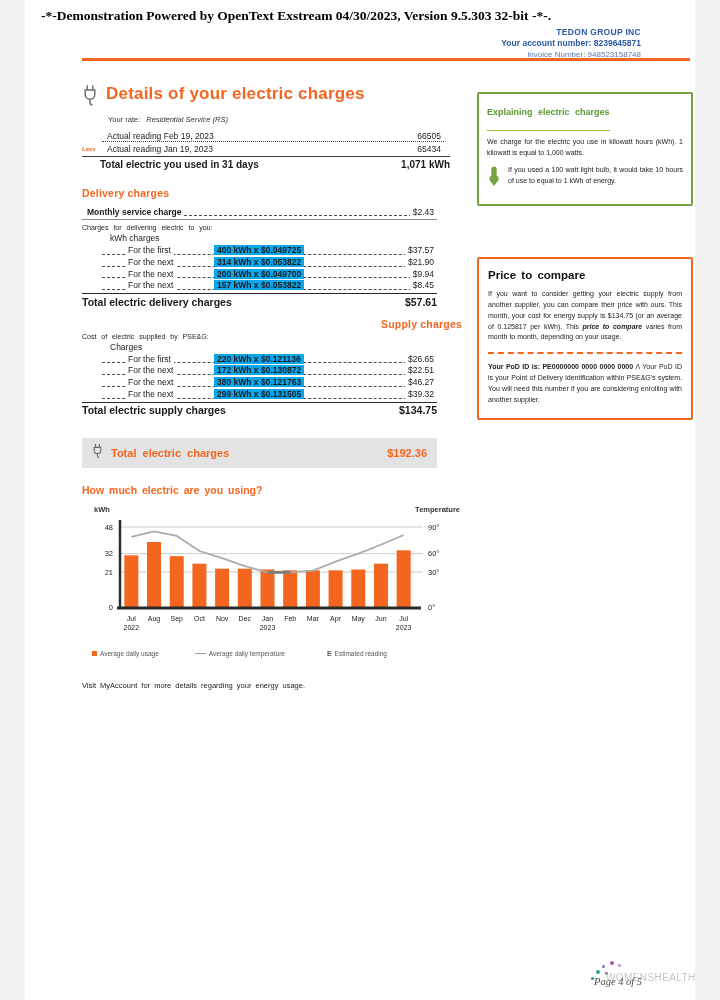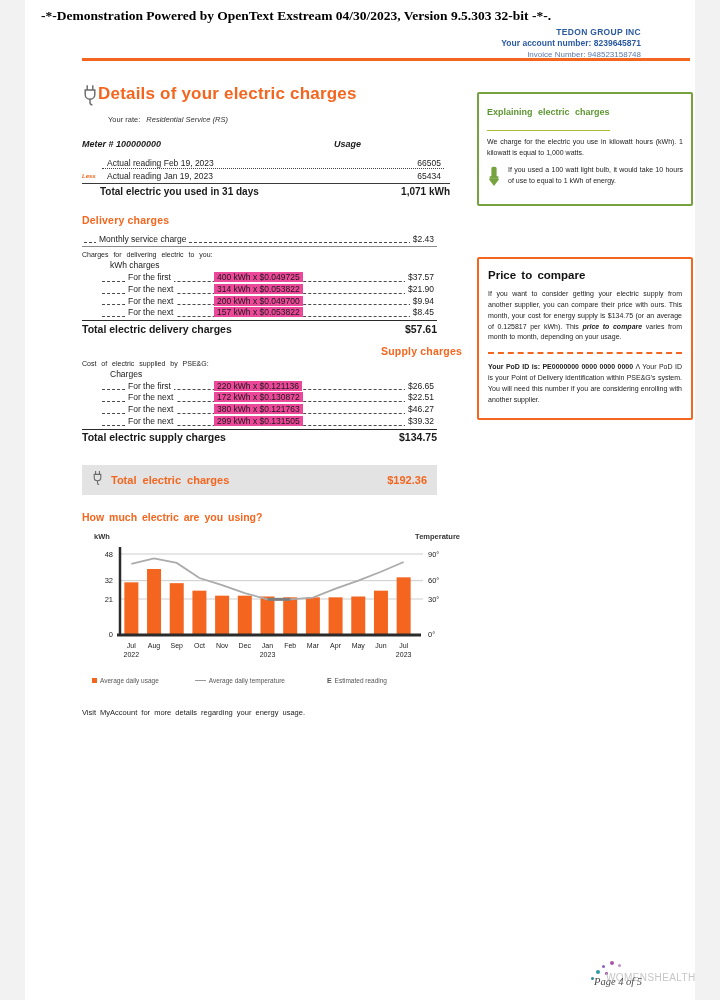--- a/index.html
+++ b/index.html
@@ -15,21 +15,21 @@
     font-family:"Liberation Serif", serif; font-weight:bold; font-size:13.5px; color:#000;
   }
   .addr-block { position:absolute; top:27px; right:54px; text-align:right; color:#2B5AA0; line-height:1.35; }
   .addr-company { font-size:8.5px; font-weight:bold; letter-spacing:.3px; }
   .addr-account { font-size:8.5px; font-weight:bold; }
   .addr-invoice { font-size:8px; color:#5B79AC; }
   .top-rule { position:absolute; top:58px; left:57px; width:608px; border-top:3px solid #F4661F; }
 
   
   .left-col { position:absolute; left:57px; top:84px; width:380px; }
-  .title-row { display:flex; align-items:flex-start; }
+  .title-row { display:flex; align-items:flex-start; gap:8px; }
   .title-row h1 { font-size:17px; font-weight:bold; color:#F4661F; letter-spacing:.2px; }
   .rate-line { margin:3px 0 0 26px; font-size:7.5px; color:#333; }
   .rate-line .rate-val { font-style:italic; margin-left:4px; }
 
   .meter-head { position:relative; margin-top:15px; font-size:9px; font-style:italic; font-weight:bold; height:12px; }
   .meter-head .usage { position:absolute; left:252px; }
 
   .readings { margin-top:7px; width:368px; position:relative; }
   .read-row { position:relative; height:13px; font-size:8.5px; color:#222; }
   .read-row .rd-label { position:absolute; left:22px; background:#fff; padding:0 3px; z-index:1; }
@@ -38,30 +38,30 @@
   .read-row.solid { border-bottom:1.6px solid #3a3a3a; }
   .less-tag { position:absolute; left:0; top:2px; font-size:6px; font-style:italic; font-weight:bold; color:#F4661F; }
   .read-total { position:relative; height:15px; font-weight:bold; font-size:10px; padding-top:2px; }
   .read-total .rt-label { margin-left:18px; }
   .read-total .rt-value { position:absolute; right:0; }
 
   .sec-head { margin-top:15px; font-size:10.5px; font-weight:bold; color:#F4661F; letter-spacing:.2px; }
 
   .charges { width:355px; }
   .monthly-row { position:relative; height:13px; font-size:8.5px; margin-top:8px; border-bottom:1px solid #8a8a8a; }
-  .monthly-row .m-label { position:absolute; left:14px; background:#fff; padding:0 3px; z-index:1; }
+  .monthly-row .m-label { position:absolute; left:2px; background:#fff; padding:0 3px; z-index:1;font-weight:bold; }
   .monthly-row .m-value { position:absolute; right:0; background:#fff; padding:0 3px; z-index:1;margin-left:32px; }
   .monthly-row::after { content:""; position:absolute; left:2px; right:0; bottom:3px; border-bottom:1.4px dashed #4a4a4a; }
   .charge-intro { margin-top:4px; font-size:7px; color:#222; word-spacing:3px; }
   .charge-sub { margin-top:2px; margin-left:28px; font-size:8.5px; }
   .rate-rows { margin-top:2px; }
   .rate-row { position:relative; height:11.8px; font-size:8.5px; }
   .rate-row::after { content:""; position:absolute; left:20px; right:0; bottom:2px; border-bottom:1.4px dashed #4a4a4a; }
   .rate-row .rr-label { position:absolute; left:43px; background:#fff; padding:0 3px; z-index:1; }
-  .rate-row .rr-calc { position:absolute; left:132px; background:#ec4899; padding:0 3px; z-index:1; }
+  .rate-row .rr-calc { position:absolute; left:132px; background:#0ea5e9; padding:0 3px; z-index:1;font-weight:bold; }
   .rate-row .rr-amount { position:absolute; right:0; background:#fff; padding:0 3px; z-index:1; }
   .charge-total { display:flex; justify-content:space-between; border-top:1.7px solid #2a2a2a; font-weight:bold; font-size:10.5px; padding-top:1.5px; margin-top:1px; }
 
   .total-bar { margin-top:22px; width:355px; height:30px; background:#E3E3E3; display:flex; align-items:center; padding:0 10px; }
   .total-bar .tb-label { color:#F4661F; font-weight:bold; font-size:11px; margin-left:8px; word-spacing:3px; }
   .total-bar .tb-value { color:#F4661F; font-weight:bold; font-size:11px; margin-left:auto; }
 
   .usage-head { margin-top:16px; font-size:10.5px; font-weight:bold; color:#F4661F; word-spacing:2px; }
 
   .chart-wrap { margin-top:6px; width:385px; }
@@ -120,24 +120,20 @@
           <path d="M10 19 v4 q0 3 3 3"></path>
         </svg>
       </span>
       <h1>Details of your electric charges</h1>
     </div>
     <div class="rate-line">
       <span>Your rate:</span>
       <span class="rate-val">Residential Service (RS)</span>
     </div>
 
-    <div class="meter-head">
-      <span>Meter # 100000000</span>
-      <span class="usage">Usage</span>
-    </div>
 
     <div class="readings">
       <div class="read-row dotted">
         <span class="rd-label">Actual reading Feb 19, 2023</span>
         <span class="rd-value">66505</span>
       </div>
       <div class="read-row solid">
         <span class="less-tag">Less</span>
         <span class="rd-label">Actual reading Jan 19, 2023</span>
         <span class="rd-value">65434</span>

